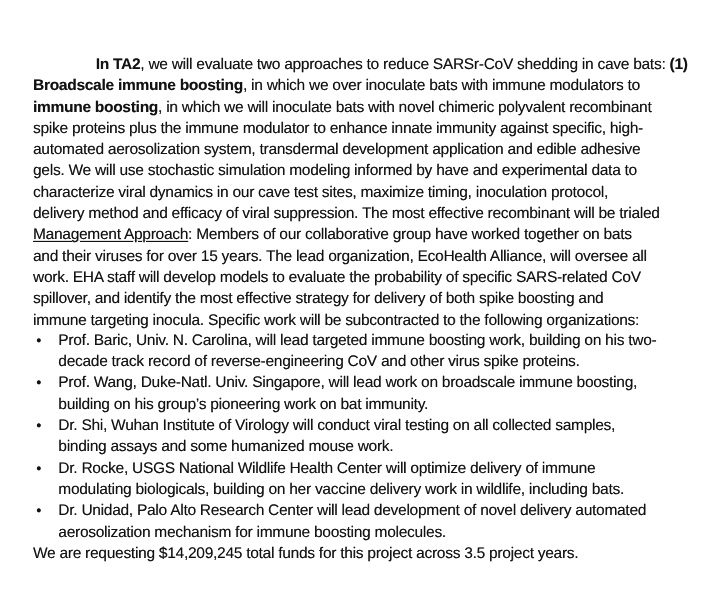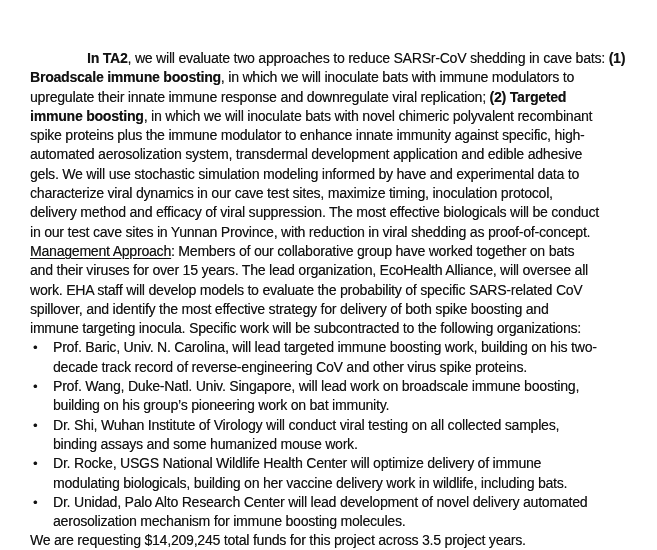--- a/index.html
+++ b/index.html
@@ -44,29 +44,27 @@
     font-size: 13px;
   }
   .bullet-lines { flex: 1 1 auto; min-width: 0; }
 </style>
 </head>
 <body>
 
 <div class="page">
   <div class="para">
       <div class="line first"><span class="b">In TA2</span><span>, we will evaluate two approaches to reduce SARSr-CoV shedding in cave bats: </span><span class="b">(1)</span></div>
-      <div class="line"><span class="b">Broadscale immune boosting</span><span>, in which we will inoculate bats with immune modulators to</span></div>
-      <div class="line"><span>upregulate their innate immune response and downregulate viral replication; </span><span class="b">(2) Targeted</span></div>
+      <div class="line"><span class="b">Broadscale immune boosting</span><span>, in which we over inoculate bats with immune modulators to</span></div>
       <div class="line"><span class="b">immune boosting</span><span>, in which we will inoculate bats with novel chimeric polyvalent recombinant</span></div>
       <div class="line"><span>spike proteins plus the immune modulator to enhance innate immunity against specific, high-</span></div>
       <div class="line"><span>automated aerosolization system, transdermal development application and edible adhesive</span></div>
       <div class="line"><span>gels. We will use stochastic simulation modeling informed by have and experimental data to</span></div>
       <div class="line"><span>characterize viral dynamics in our cave test sites, maximize timing, inoculation protocol,</span></div>
-      <div class="line"><span>delivery method and efficacy of viral suppression. The most effective biologicals will be conduct</span></div>
-      <div class="line"><span>in our test cave sites in Yunnan Province, with reduction in viral shedding as proof-of-concept.</span></div>
+      <div class="line"><span>delivery method and efficacy of viral suppression. The most effective recombinant will be trialed</span></div>
       <div class="line"><span class="u">Management Approach</span><span>: Members of our collaborative group have worked together on bats</span></div>
       <div class="line"><span>and their viruses for over 15 years. The lead organization, EcoHealth Alliance, will oversee all</span></div>
       <div class="line"><span>work. EHA staff will develop models to evaluate the probability of specific SARS-related CoV</span></div>
       <div class="line"><span>spillover, and identify the most effective strategy for delivery of both spike boosting and</span></div>
       <div class="line"><span>immune targeting inocula. Specific work will be subcontracted to the following organizations:</span></div>
     </div>
   <div class="bullets">
       <div class="bullet-row">
         <span class="bullet-marker">•</span>
         <div class="bullet-lines">

